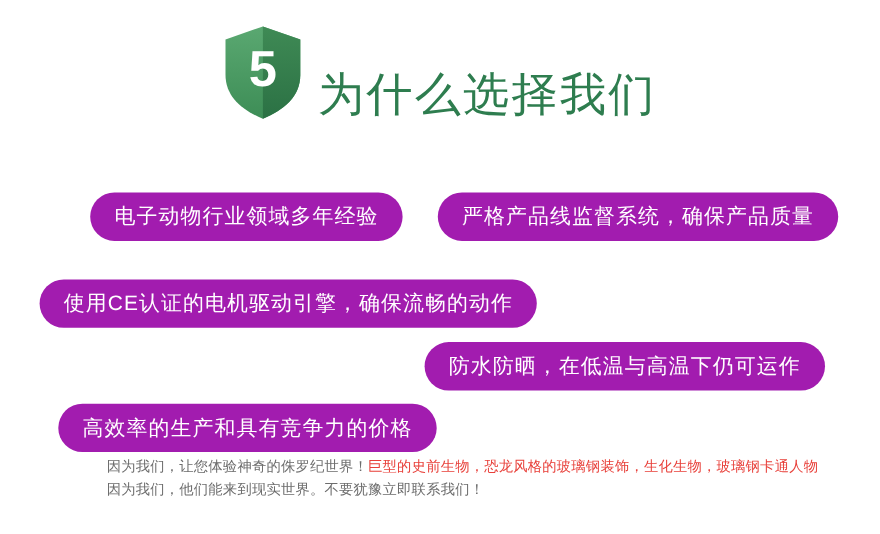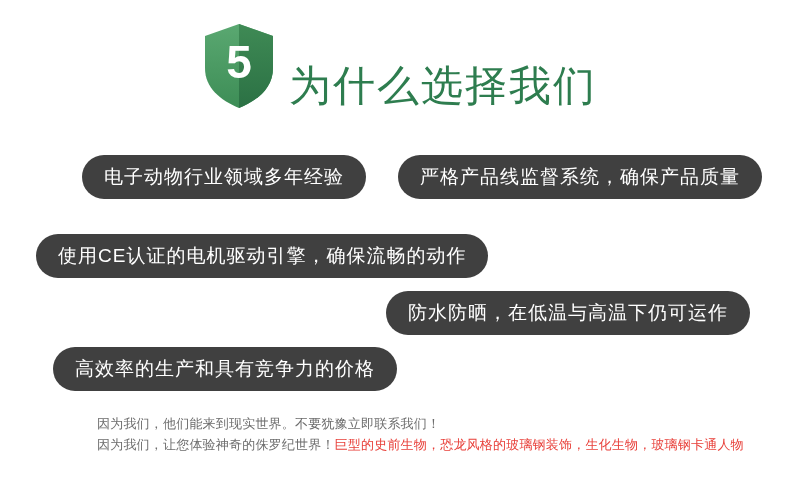--- a/index.html
+++ b/index.html
@@ -70,32 +70,33 @@
     font-weight: normal;
     letter-spacing: 2px;
     line-height: 1;
     white-space: nowrap;
     margin-top: 40px;
   }
 
   
   .pill {
     position: absolute;
-    background: #404040;
+    background: #a21caf;
     color: #ffffff;
     border-radius: 30px;
     display: flex;
     align-items: center;
     justify-content: center;
     font-size: 19px;
     letter-spacing: 1px;
     white-space: nowrap;
     box-sizing: border-box;
     padding: 0 22px;
     height: 44px;
+    margin-top: 20px;
   }
 
   .pill-1 { left: 82px;  top: 155px; }
   .pill-2 { left: 398px; top: 155px; }
   .pill-3 { left: 36px;  top: 234px; }
   .pill-4 { left: 386px; top: 291px; }
   .pill-5 { left: 53px;  top: 347px; }
 
   
   .footer {
@@ -143,19 +144,19 @@
     <div class="header-title">为什么选择我们</div>
   </div>
 
   <div class="pill pill-1">电子动物行业领域多年经验</div>
   <div class="pill pill-3">使用CE认证的电机驱动引擎，确保流畅的动作</div>
   <div class="pill pill-2">严格产品线监督系统，确保产品质量</div>
   <div class="pill pill-5">高效率的生产和具有竞争力的价格</div>
   <div class="pill pill-4">防水防晒，在低温与高温下仍可运作</div>
 
   <div class="footer">
-    <div class="footer-line">因为我们，他们能来到现实世界。不要犹豫立即联系我们！</div>
     <div class="footer-line">
       <span>因为我们，让您体验神奇的侏罗纪世界！</span><span class="accent">巨型的史前生物，恐龙风格的玻璃钢装饰，生化生物，玻璃钢卡通人物</span>
     </div>
+    <div class="footer-line">因为我们，他们能来到现实世界。不要犹豫立即联系我们！</div>
   </div>
 
 </div>
 
 </body></html>

